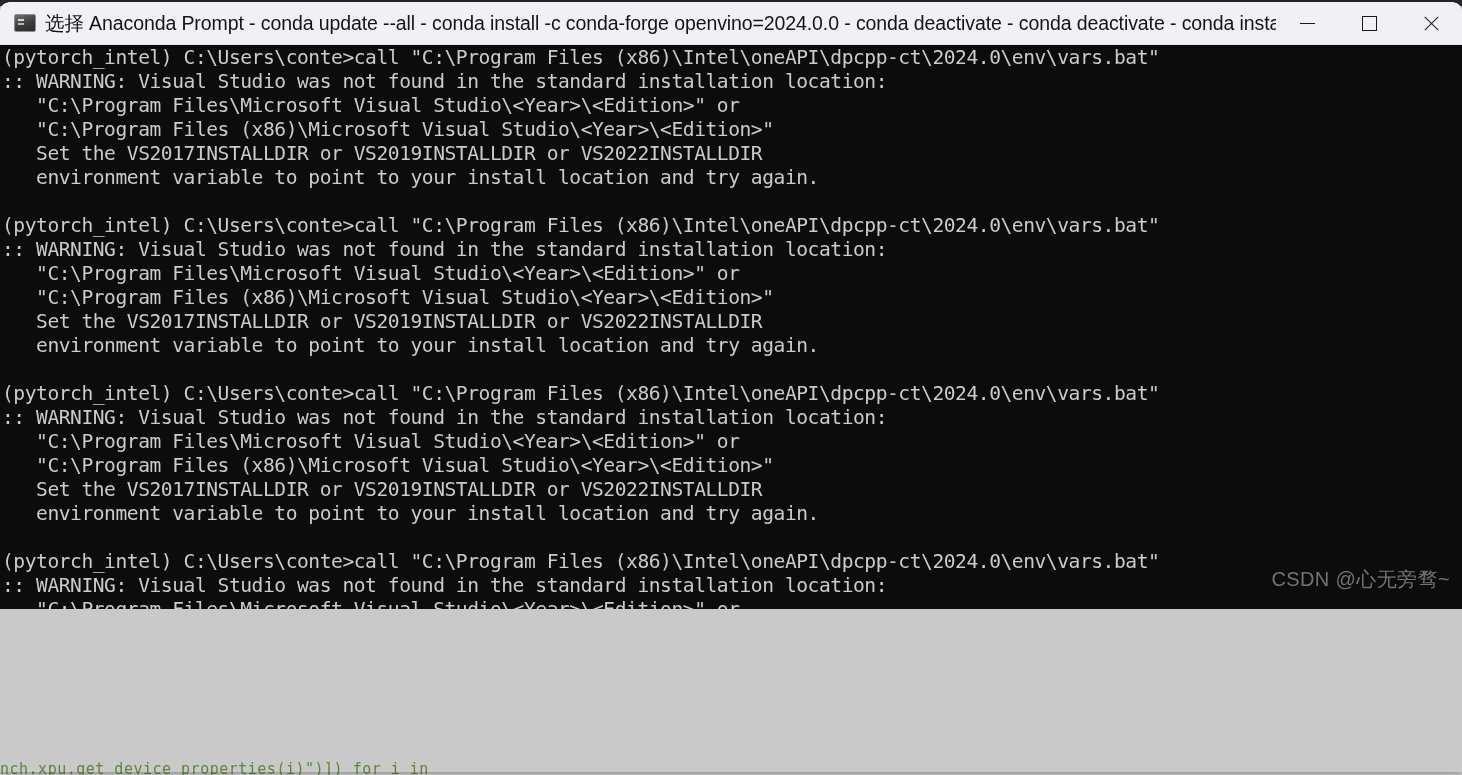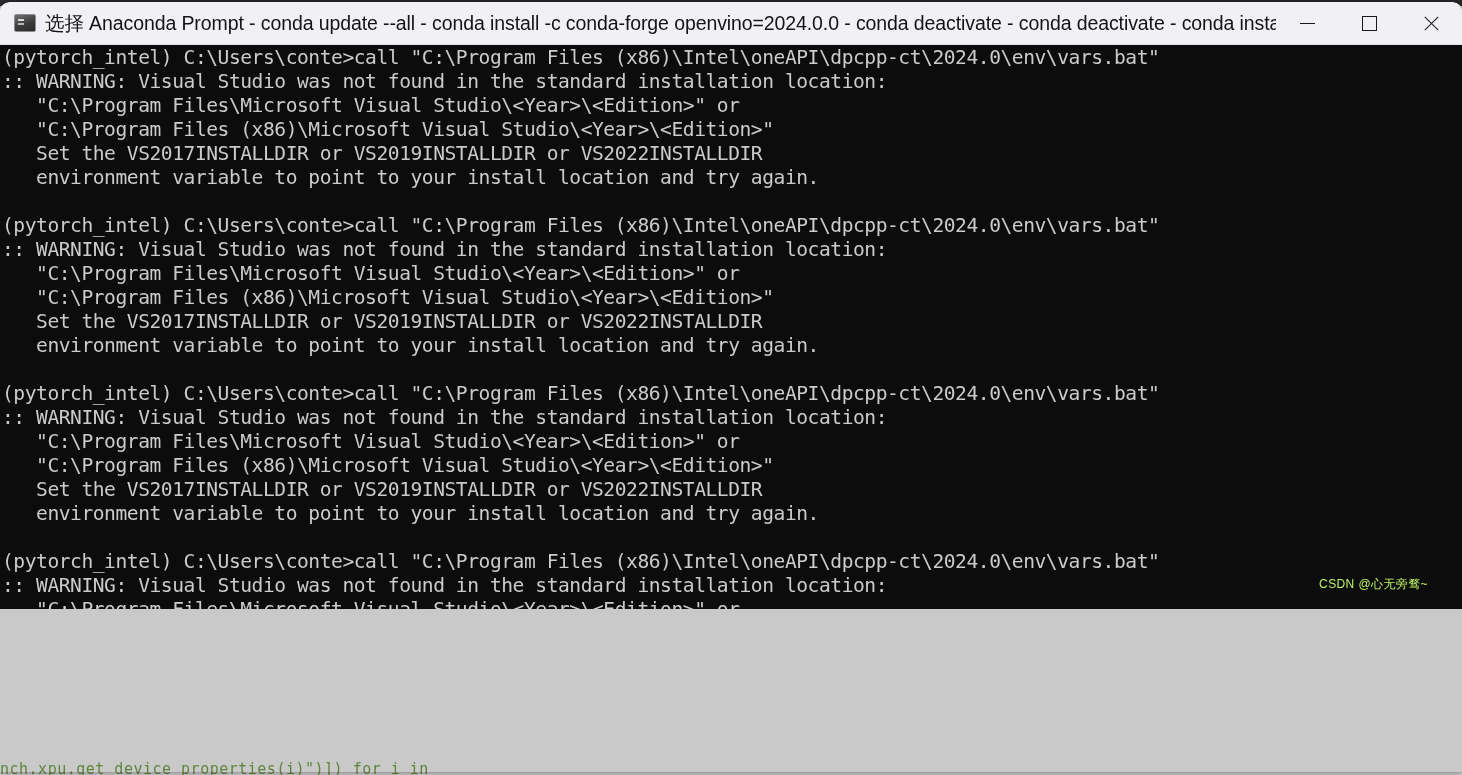--- a/index.html
+++ b/index.html
@@ -137,25 +137,25 @@
     margin: 0;
     font-family: "DejaVu Sans Mono", "Liberation Mono", monospace;
     font-size: 19.6px;
     line-height: 24px;
     color: #cbcbcb;
     white-space: pre;
     letter-spacing: -0.45px;
   }
   #watermark {
     position: absolute;
-    right: 34px;
+    right: 12px;
     bottom: 16px;
     font-family: "Liberation Sans", sans-serif;
-    font-size: 12px;
-    color: #bef264;
+    font-size: 20px;
+    color: #737373;
     white-space: nowrap;
     letter-spacing: 0.4px;
   }
 </style>
 </head>
 <body>
 
 <div id="desktop">
   <div id="desktop-topstrip"></div>
   <div id="bg-code-line">nch.xpu.get_device_properties(i)")]) for i in</div>

